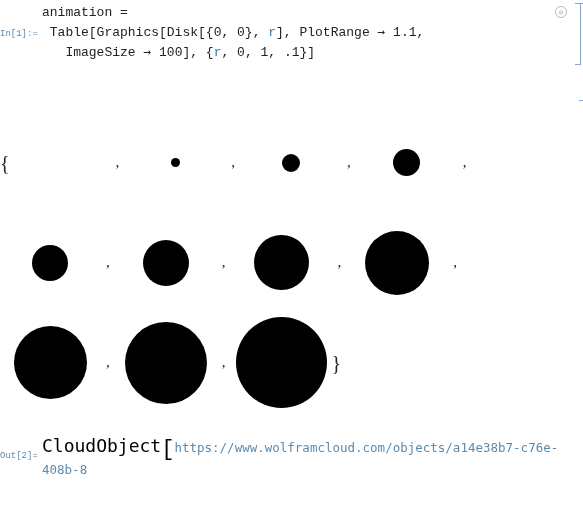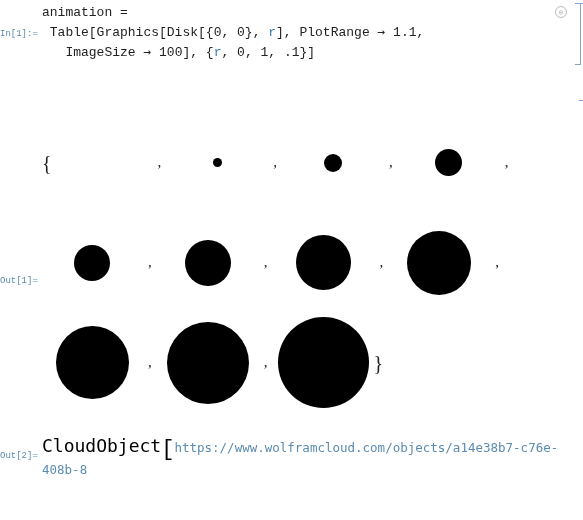--- a/index.html
+++ b/index.html
@@ -83,21 +83,20 @@
     <div class="code-line"><span> Table[Graphics[Disk[{0, 0}, </span><span class="kw-var">r</span><span>], PlotRange </span><span class="arrow">→</span><span> 1.1,</span></div>
     <div class="code-line"><span>   ImageSize </span><span class="arrow">→</span><span> 100], {</span><span class="kw-var">r</span><span>, 0, 1, .1}]</span></div>
   </div>
 </div>
 <div class="gear">⊕</div>
 
 <div class="bracket" style="top:3px; height:62px;"></div>
 <div class="bracket" style="top:3px; height:98px; right:-2px; border-color:#89a5c9;"></div>
 
 <div class="cell-row" style="margin-top:48px;">
-  <div class="label-col" style="padding-top:38px;">Out[1]=</div>
   <div class="content-col output-disks">
     <div class="out1-wrap" id="disks-container">
         <span class="curly">{</span>
         <span class="disk-wrap">
           <span class="disk" style="width: 0px; height: 0px;"></span>
         </span>
         <span class="sep">,</span>
         <span class="disk-wrap">
           <span class="disk" style="width: 9px; height: 9px;"></span>
         </span>

